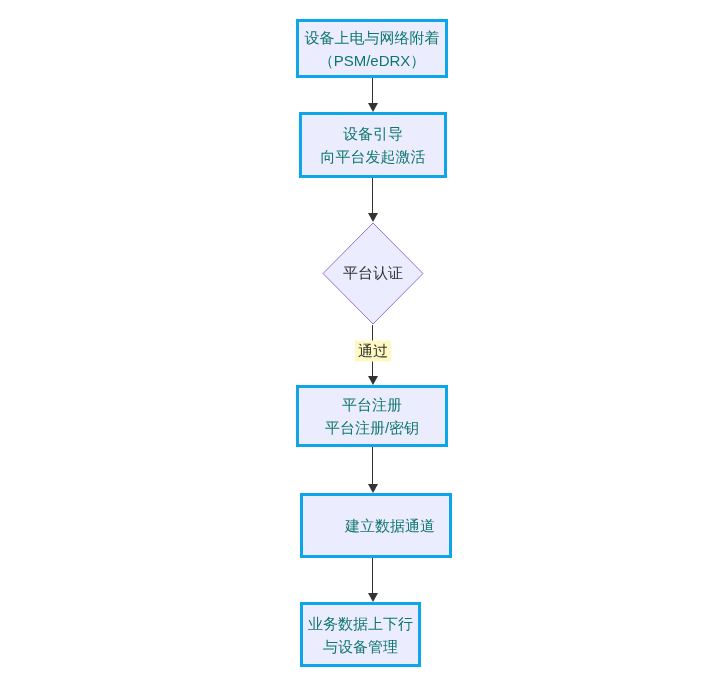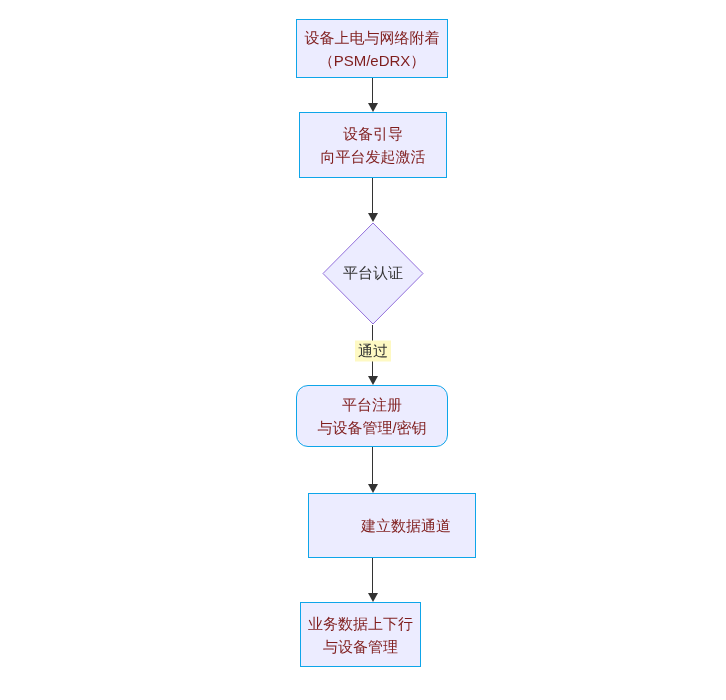--- a/index.html
+++ b/index.html
@@ -12,35 +12,35 @@
     width: 726px;
     height: 700px;
     background: #ffffff;
     font-family: "Liberation Sans", "DejaVu Sans", sans-serif;
     color: #333333;
     overflow: hidden;
   }
   .node {
     position: absolute;
     background: #ECECFF;
-    border: 1px solid #0ea5e9;
+    border: 3px solid #0ea5e9;
     box-sizing: border-box;
     display: flex;
     flex-direction: column;
     align-items: center;
     justify-content: center;
     text-align: center;
     font-size: 15px;
     line-height: 23px;
-    color: #7f1d1d;
+    color: #0f766e;
   }
   .n1 { left: 296px; top: 19px;  width: 152px; height: 59px; }
   .n2 { left: 299px; top: 112px; width: 148px; height: 66px; }
-  .n4 { left: 296px; top: 385px; width: 152px; height: 62px; border-radius: 12px; }
-  .n5 { left: 308px; top: 493px; width: 168px; height: 65px; padding-left: 28px; }
+  .n4 { left: 296px; top: 385px; width: 152px; height: 62px; }
+  .n5 { left: 300px; top: 493px; width: 152px; height: 65px; padding-left: 28px; }
   .n6 { left: 300px; top: 602px; width: 121px; height: 65px; }
 
   .diamond-wrap {
     position: absolute;
     left: 322px; top: 222px;
     width: 102px; height: 103px;
   }
   .diamond-wrap svg { display: block; }
   .diamond-label {
     position: absolute;
@@ -118,21 +118,21 @@
   </div>
 
   <div class="edge e3">
     <div class="shaft"></div>
     <div class="head"></div>
   </div>
   <div class="edge-label">通过</div>
 
   <div class="node n4">
     <div>平台注册</div>
-    <div>与设备管理/密钥</div>
+    <div>平台注册/密钥</div>
   </div>
 
   <div class="edge e4">
     <div class="shaft"></div>
     <div class="head"></div>
   </div>
 
   <div class="node n5">
     <div>建立数据通道</div>
   </div>

